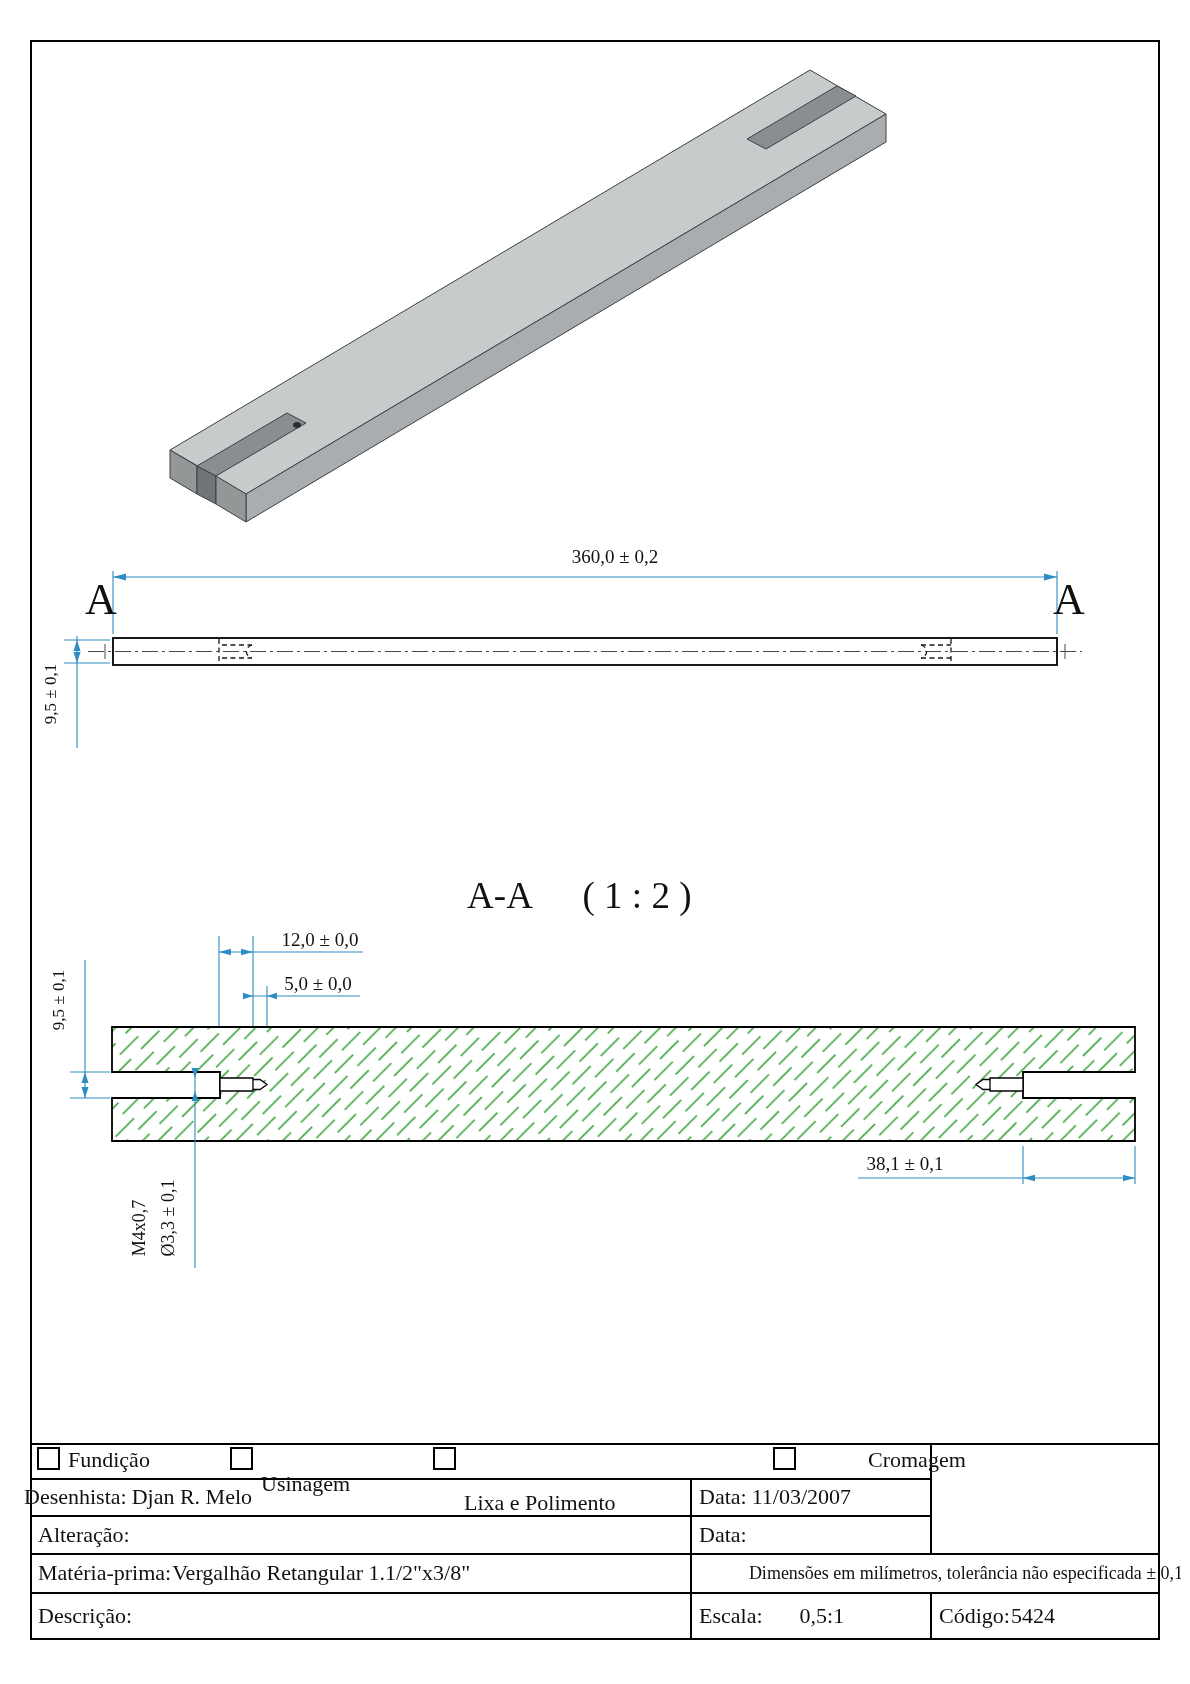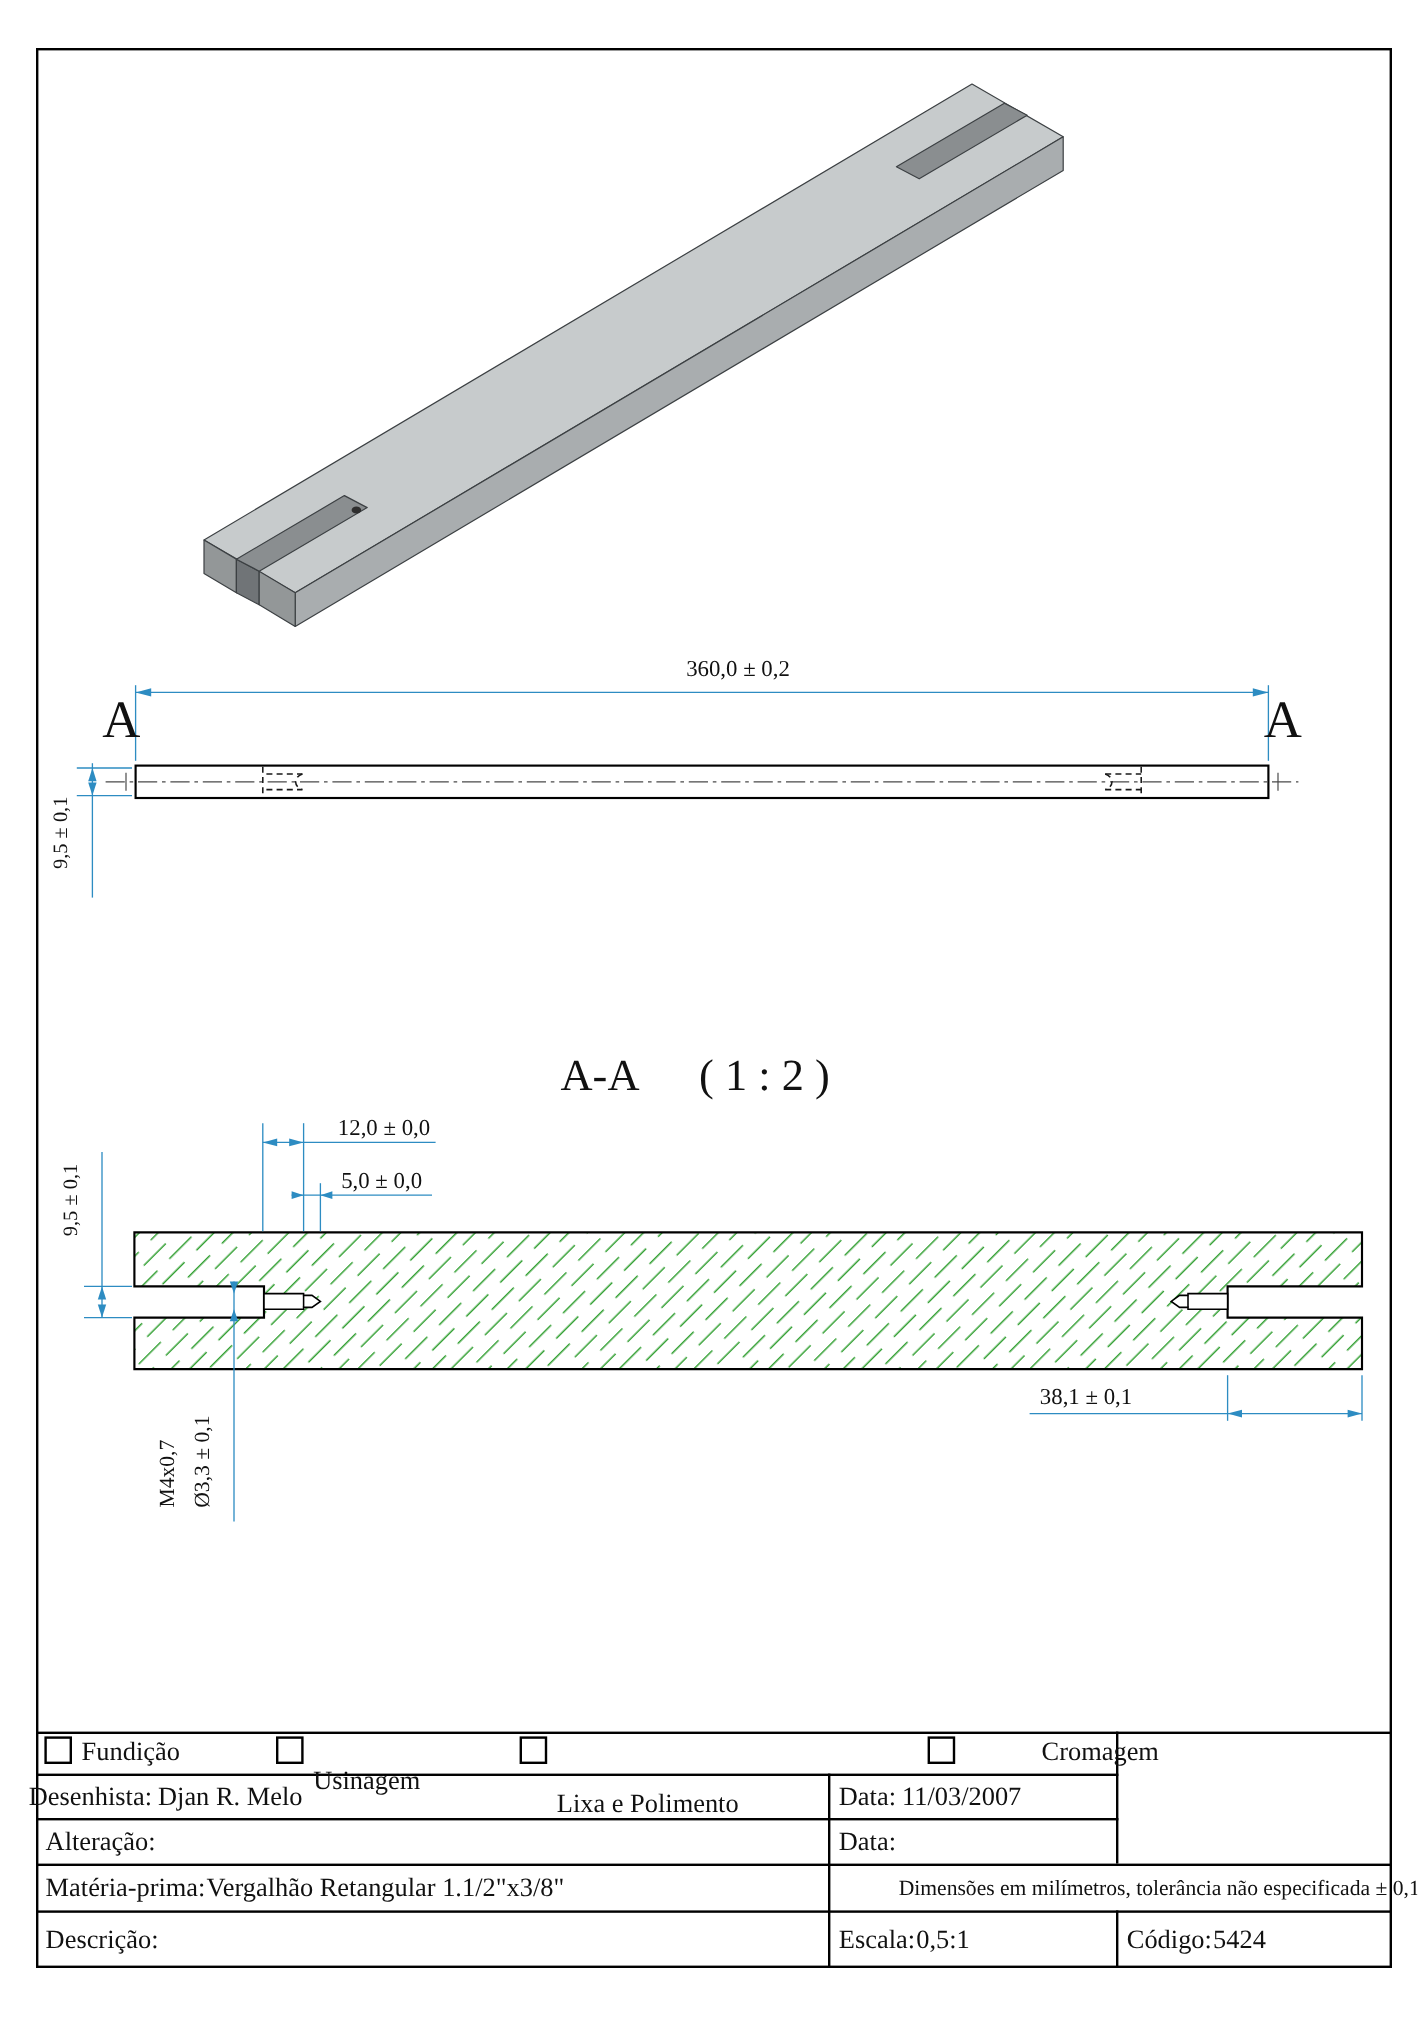--- a/index.html
+++ b/index.html
@@ -184,21 +184,21 @@
 
     <div class="cell" style="left:38px;top:1555px;height:36px;">
       <span class="tight">Matéria-prima:</span>
         <span>Vergalhão Retangular 1.1/2"x3/8"</span>
     </div>
     <div class="note" style="left:692px;top:1555px;width:466px;height:36px;">Dimensões em milímetros, tolerância não especificada ± 0,1</div>
 
     <div class="cell" style="left:38px;top:1594px;height:44px;">
       <span class="tight">Descrição:</span>
     </div>
-    <div class="cell" style="left:699px;top:1594px;height:44px;">
+    <div class="cell" style="left:699px;top:1594px;height:44px;gap:36px;">
       <span class="tight">Escala:</span>
         <span>0,5:1</span>
     </div>
     <div class="cell" style="left:939px;top:1594px;height:44px;">
       <span class="tight">Código:</span>
         <span>5424</span>
     </div>
   </div>
 </div>
 

